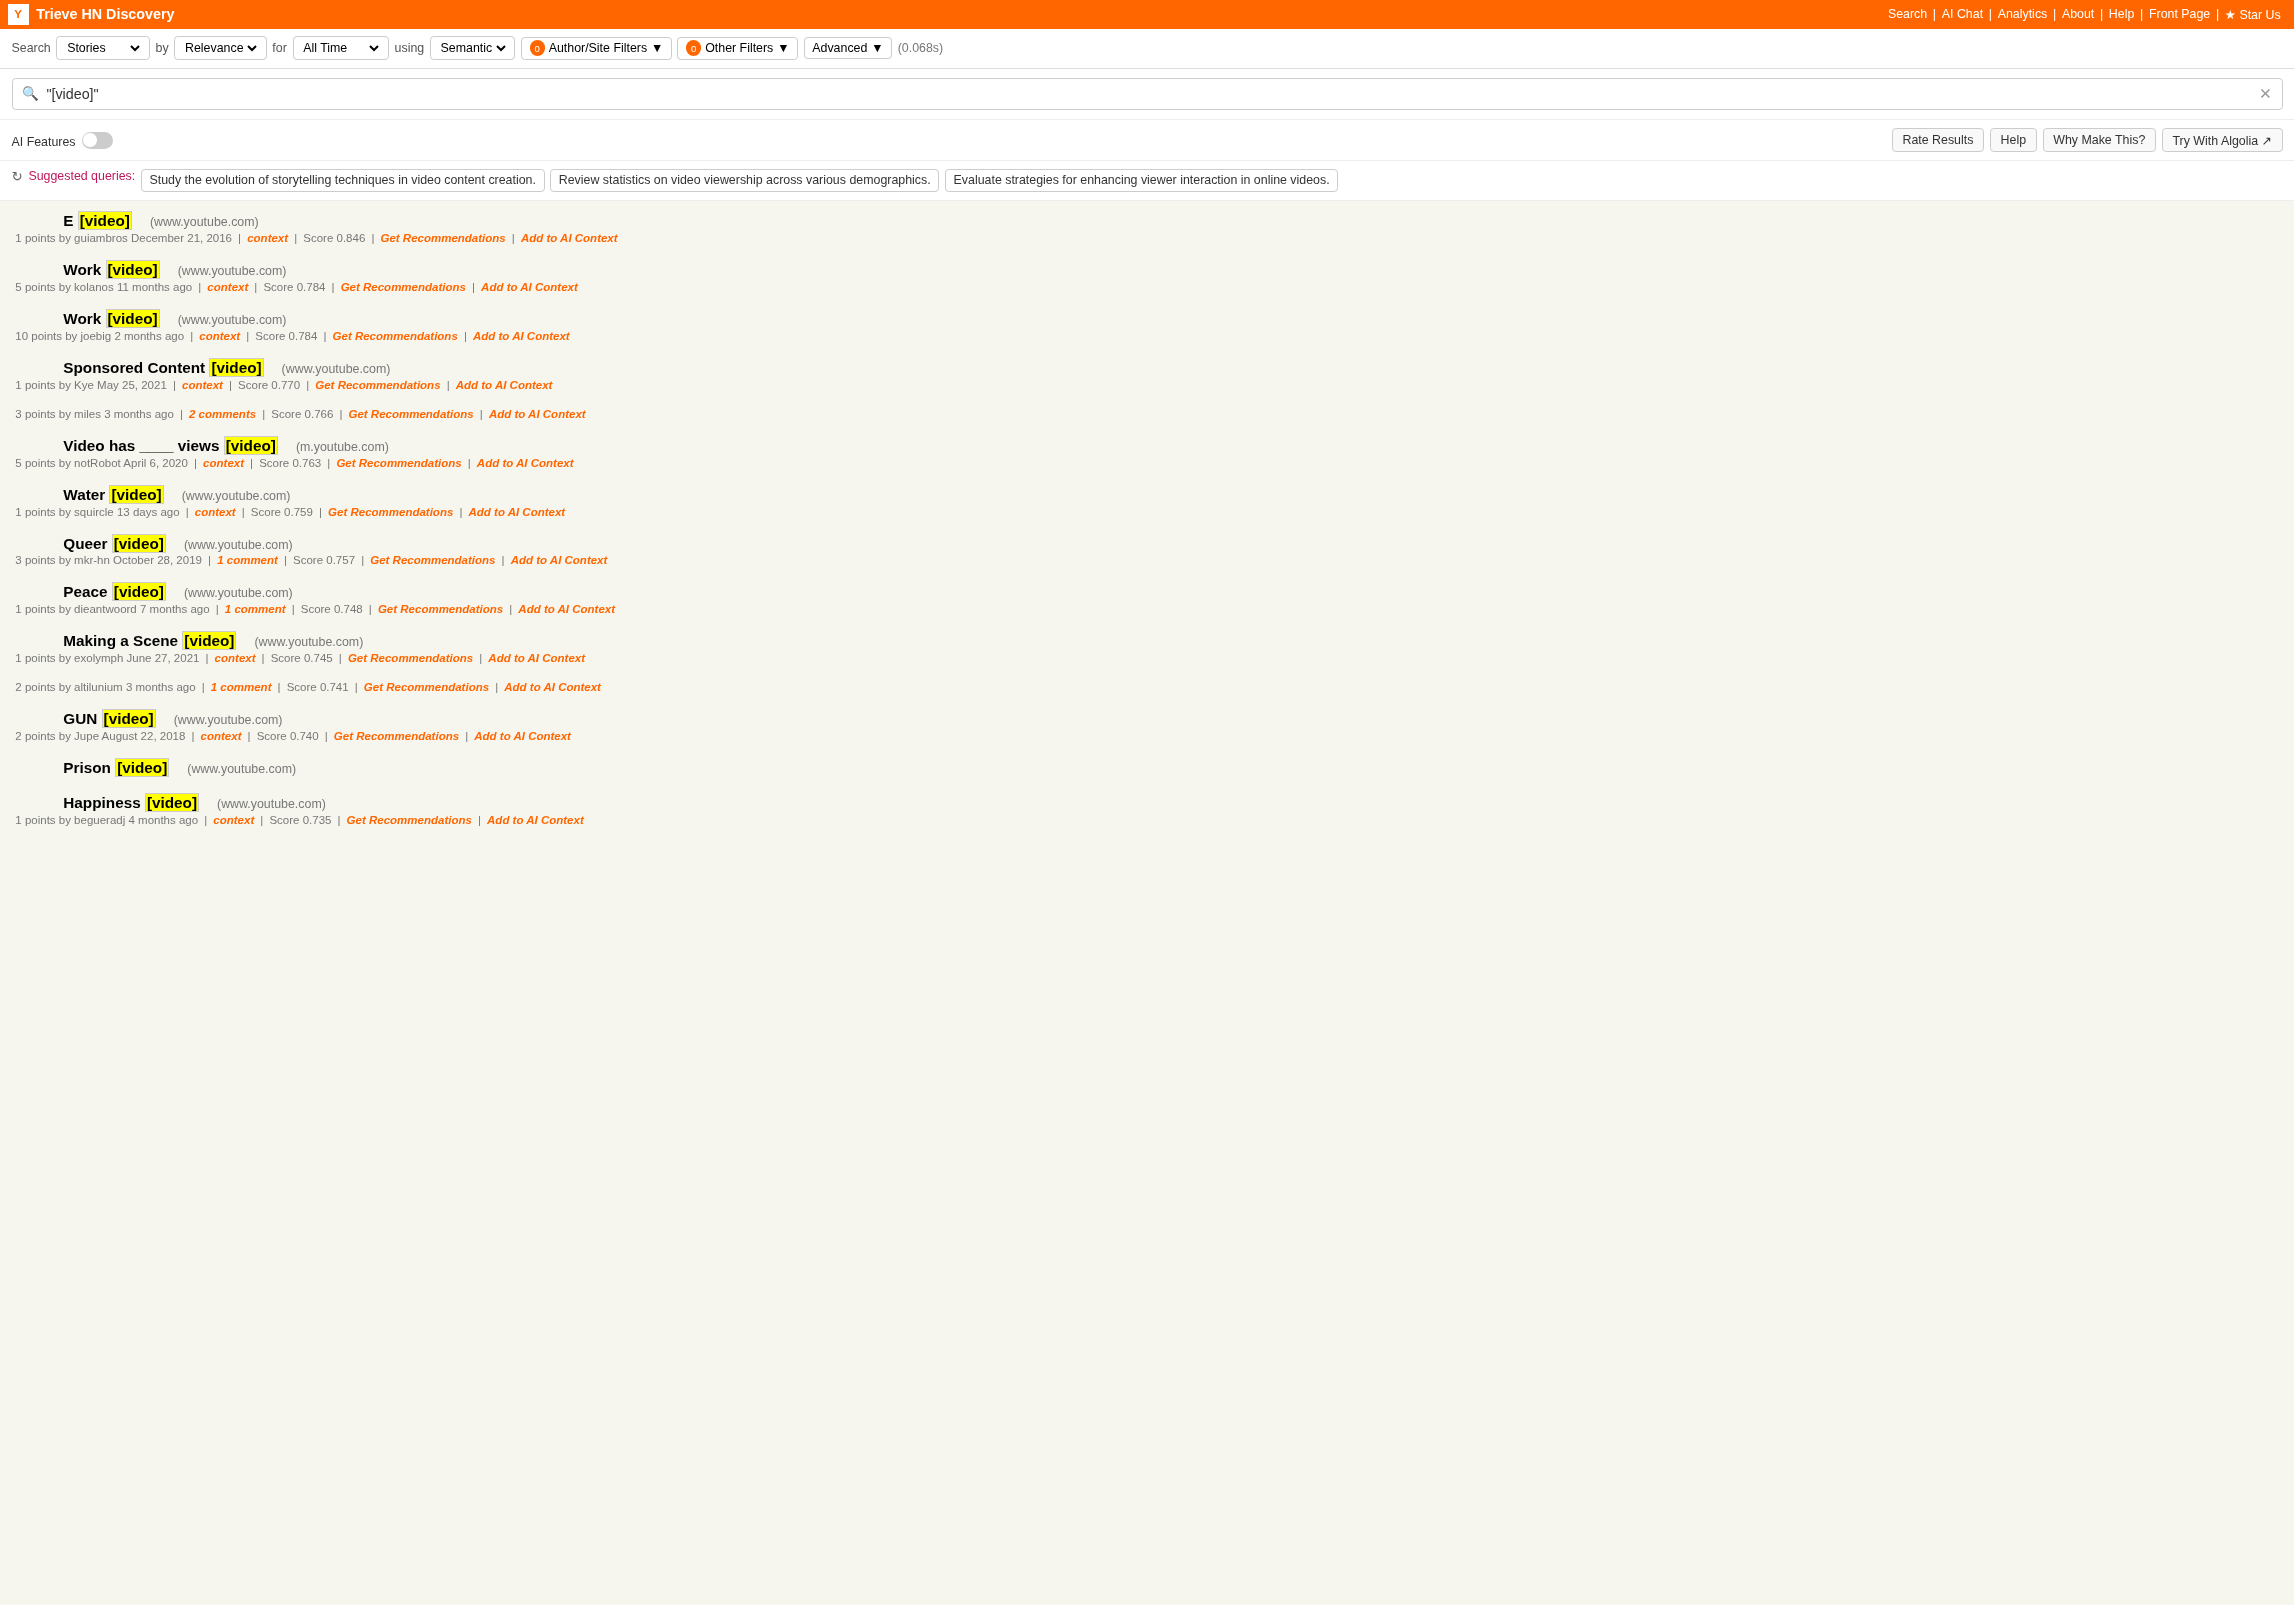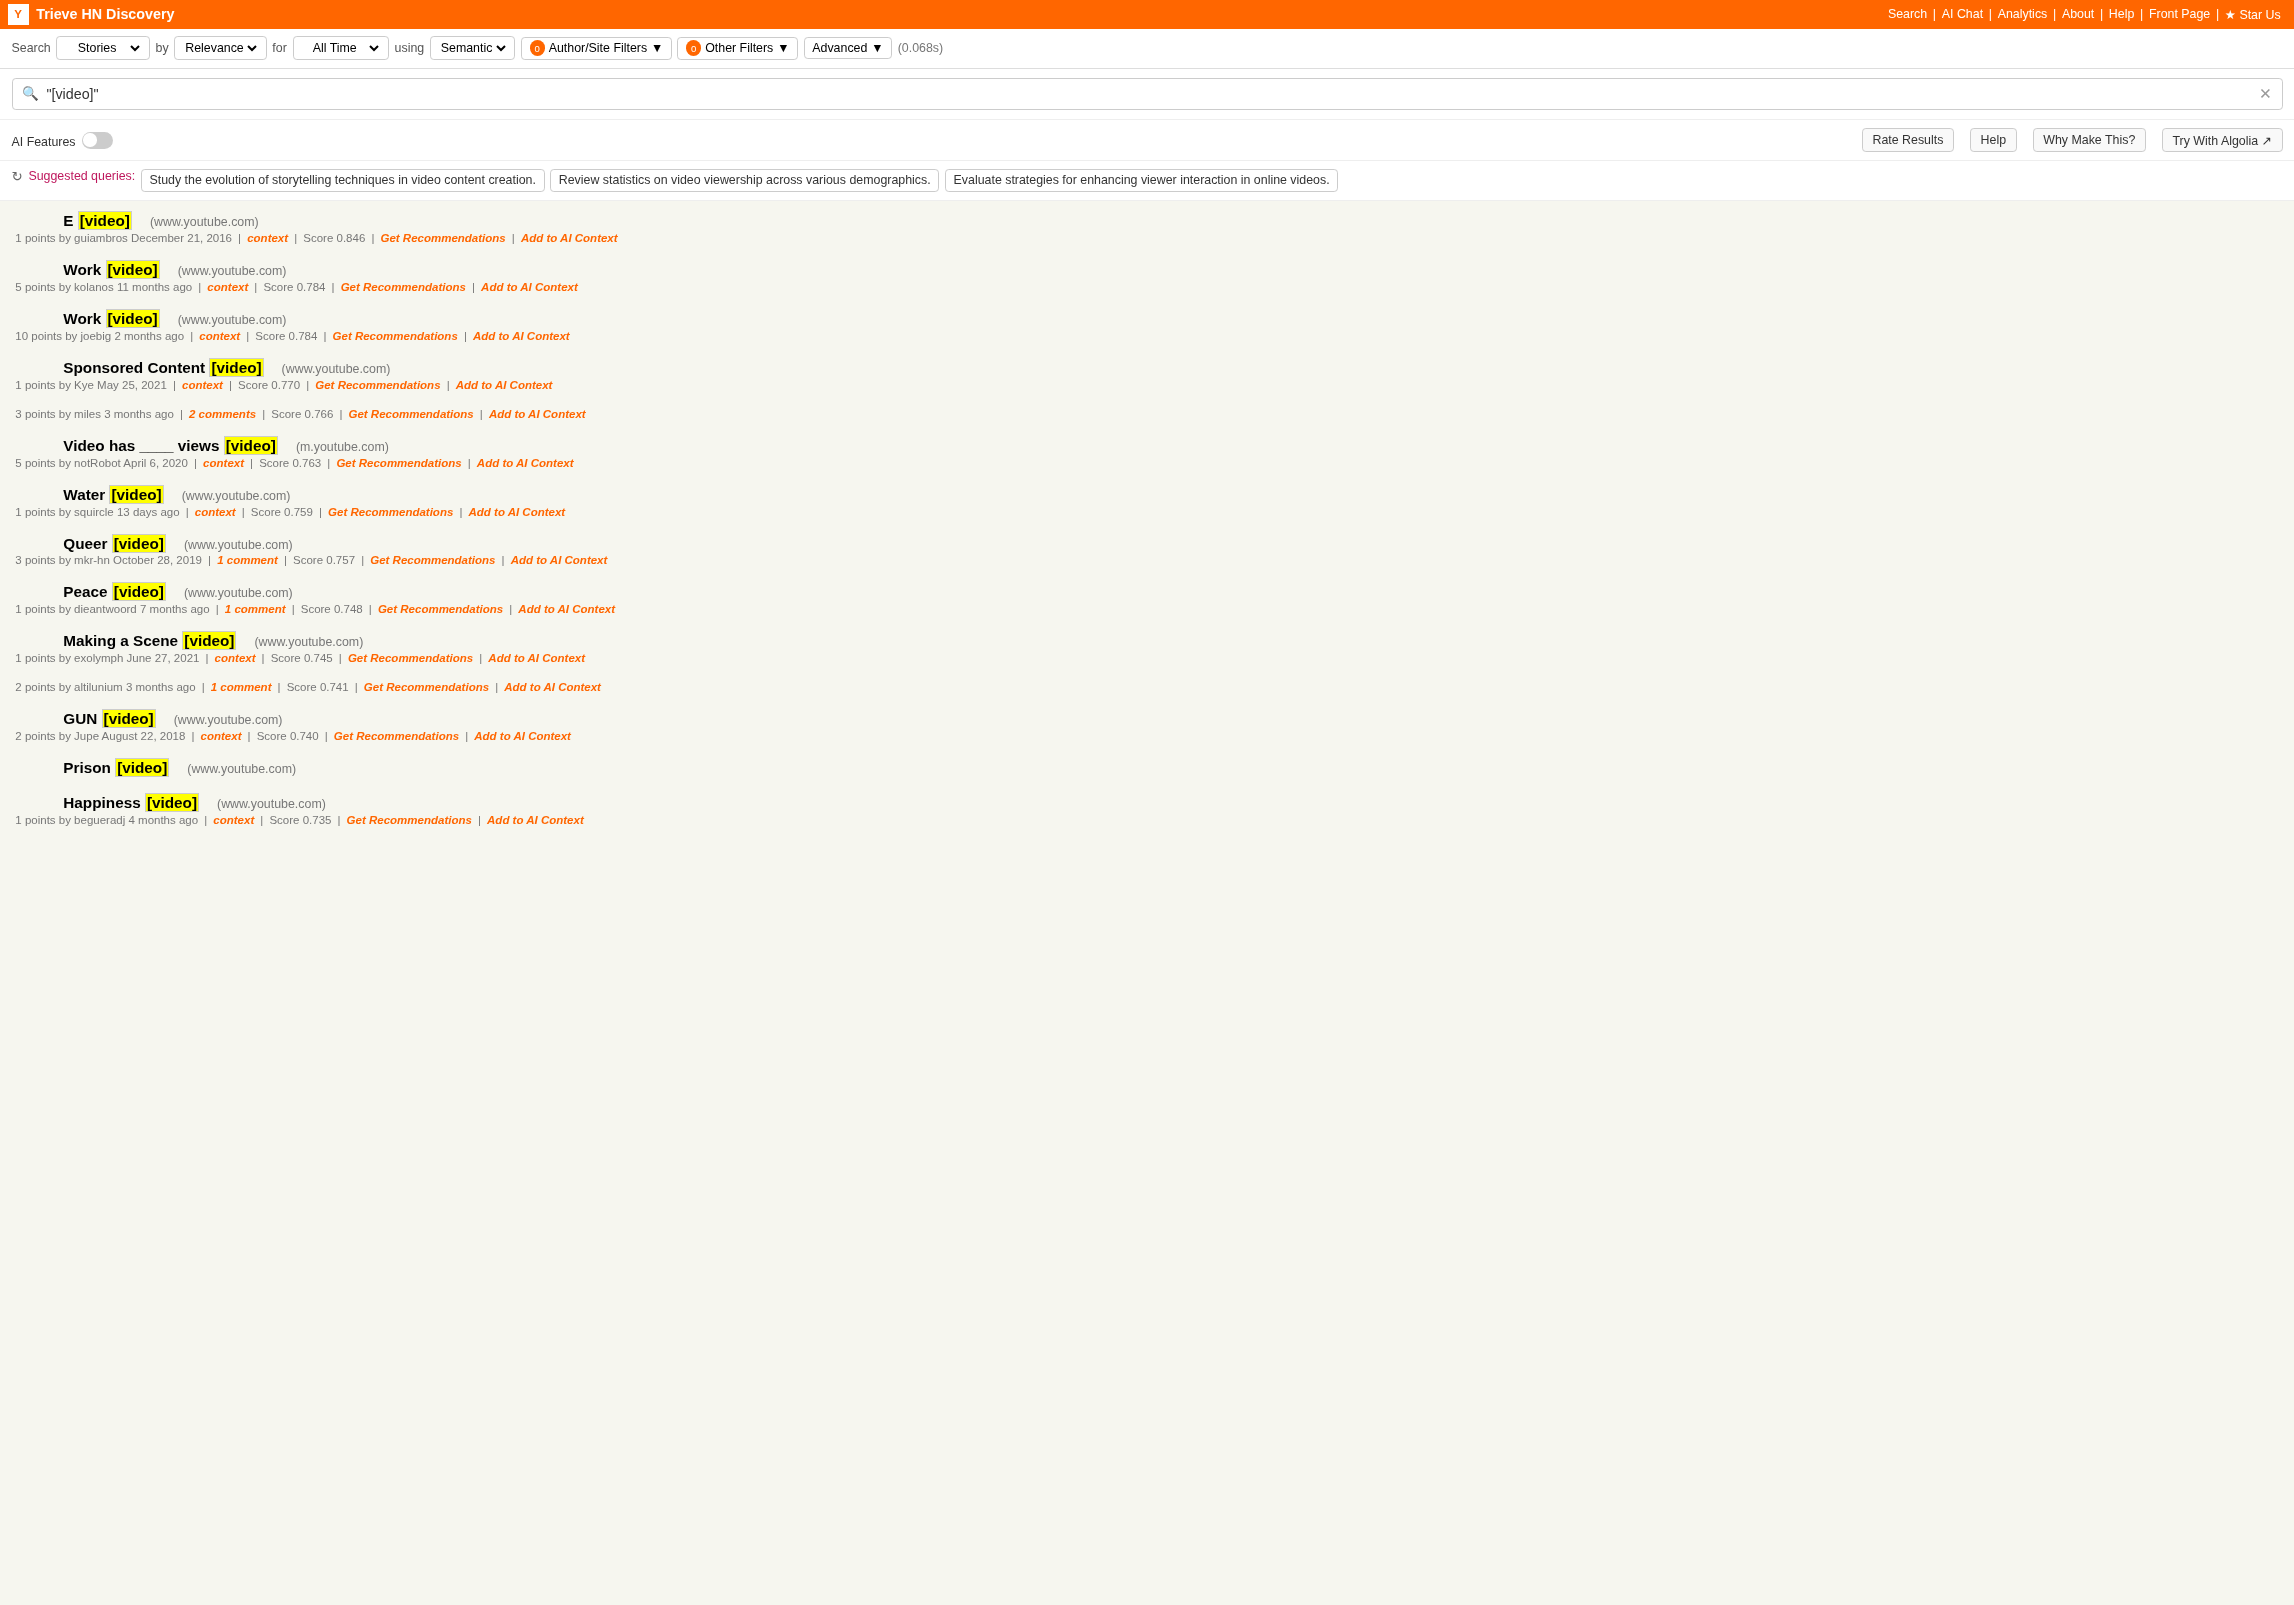--- a/index.html
+++ b/index.html
@@ -73,21 +73,20 @@
       display: inline-flex;
       align-items: center;
       gap: 3.8px;
     }
     .ctrl-select select {
       border: none;
       background: transparent;
       font-size: 12.4px;
       cursor: pointer;
       outline: none;
-      text-align: center;
     }
     .filter-btn {
       border: 1px solid #ccc;
       border-radius: 3.8px;
       padding: 2.9px 7.6px;
       font-size: 12.4px;
       background: #fff;
       cursor: pointer;
       display: inline-flex;
       align-items: center;
@@ -160,21 +159,21 @@
       height: 13.4px;
       background: #fff;
       border-radius: 50%;
       top: 1.9px;
       left: 1.9px;
       transition: left 0.2s;
     }
     #features-right {
       display: flex;
       align-items: center;
-      gap: 16px;
+      gap: 6px;
     }
     .action-btn {
       border: 1px solid #ccc;
       border-radius: 3.8px;
       padding: 3.8px 9.6px;
       font-size: 12.4px;
       background: #f9f9f9;
       cursor: pointer;
       color: #333;
     }

